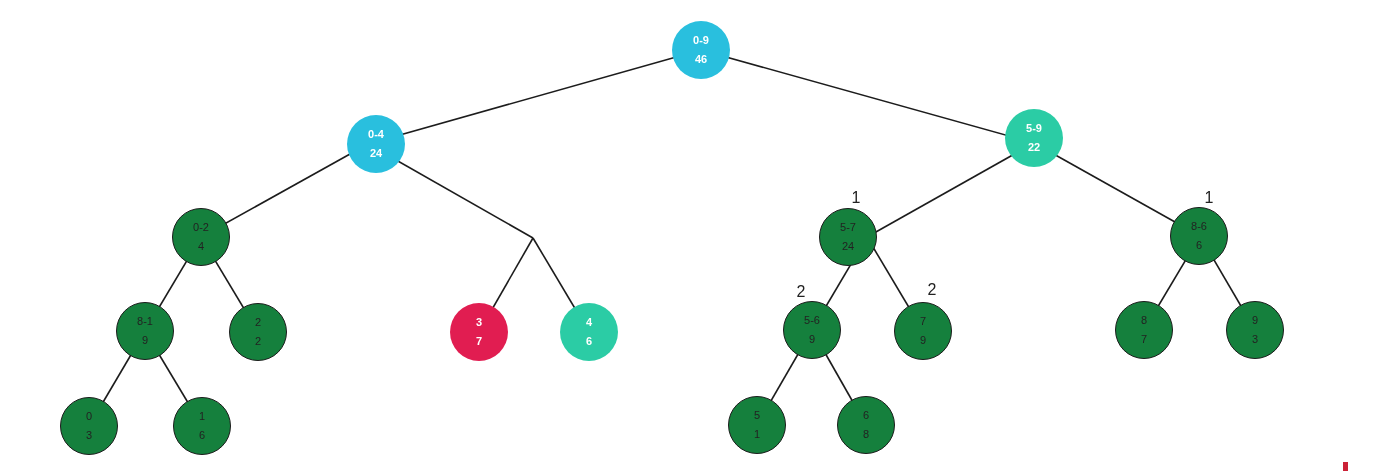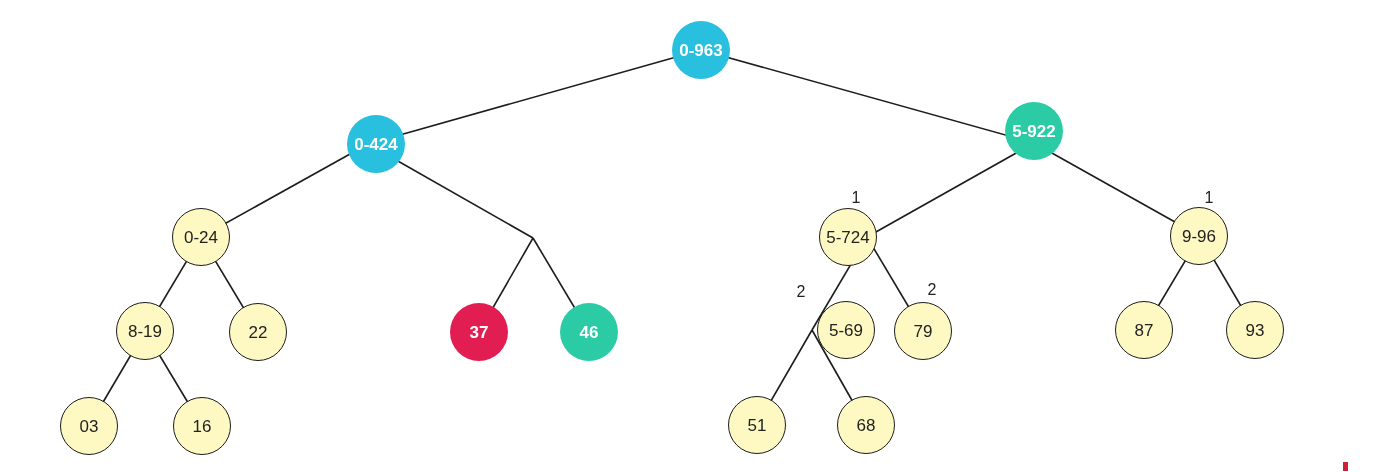--- a/index.html
+++ b/index.html
@@ -6,25 +6,25 @@
   body {
     width: 1392px; height: 472px; overflow: hidden;
     font-family: "Liberation Sans", sans-serif;
   }
   .canvas { position: relative; width: 1392px; height: 472px; background: #ffffff; }
   svg.edges { position: absolute; left: 0; top: 0; z-index: 0; }
   svg.edges line { stroke: #1c1c1c; stroke-width: 1.6; }
   .node {
     position: absolute; z-index: 1;
     width: 58px; height: 58px; border-radius: 50%;
-    display: flex; align-items: center; justify-content: center;
-    font-size: 17px; line-height: 19px; text-align: center;
+    display: flex; flex-direction: column; align-items: center; justify-content: center;
+    font-size: 11px; line-height: 19px; text-align: center;
     box-sizing: border-box;
   }
-  .node.plain { background: #fef9c3; border: 1.6px solid #1c1c1c; color: #222222; text-align: center; }
+  .node.plain { background: #15803d; border: 1.6px solid #1c1c1c; color: #222222; text-align: center; }
   .node.cyan  { background: #29bfde; color: #ffffff; font-weight: bold; }
   .node.teal  { background: #2bcca5; color: #ffffff; font-weight: bold; }
   .node.red   { background: #e11d51; color: #ffffff; font-weight: bold; }
   .lazy {
     position: absolute; z-index: 2; transform: translate(-50%, -50%);
     font-size: 16px; color: #222222; line-height: 16px;
   }
   .marker {
     position: absolute; z-index: 3;
     left: 1343px; top: 462px; width: 5px; height: 9px; background: #cb2136;
@@ -51,62 +51,62 @@
     <line x1="1200" y1="236" x2="1144" y2="330"></line>
     <line x1="1200" y1="236" x2="1255" y2="330"></line>
     <line x1="145" y1="331" x2="89" y2="426"></line>
     <line x1="145" y1="331" x2="202" y2="426"></line>
     <line x1="812" y1="330" x2="757" y2="425"></line>
     <line x1="812" y1="330" x2="866" y2="425"></line>
   </svg>
 
   <div class="node cyan" style="left:672px;top:21px">
     <span class="range">0-9</span>
-    <span class="value">63</span>
+    <span class="value">46</span>
   </div>
 
   <div class="node cyan" style="left:347px;top:115px">
     <span class="range">0-4</span>
     <span class="value">24</span>
   </div>
-  <div class="node teal" style="left:1005px;top:102px">
+  <div class="node teal" style="left:1005px;top:109px">
     <span class="range">5-9</span>
     <span class="value">22</span>
   </div>
 
   <div class="node plain" style="left:172px;top:208px">
     <span class="range">0-2</span>
     <span class="value">4</span>
   </div>
   <div class="node plain" style="left:819px;top:208px">
     <span class="range">5-7</span>
     <span class="value">24</span>
   </div>
   <div class="node plain" style="left:1170px;top:207px">
-    <span class="range">9-9</span>
+    <span class="range">8-6</span>
     <span class="value">6</span>
   </div>
 
   <div class="node plain" style="left:116px;top:302px">
     <span class="range">8-1</span>
     <span class="value">9</span>
   </div>
   <div class="node plain" style="left:229px;top:303px">
     <span class="range">2</span>
     <span class="value">2</span>
   </div>
   <div class="node red" style="left:450px;top:303px">
     <span class="range">3</span>
     <span class="value">7</span>
   </div>
   <div class="node teal" style="left:560px;top:303px">
     <span class="range">4</span>
     <span class="value">6</span>
   </div>
-  <div class="node plain" style="left:817px;top:301px">
+  <div class="node plain" style="left:783px;top:301px">
     <span class="range">5-6</span>
     <span class="value">9</span>
   </div>
   <div class="node plain" style="left:894px;top:302px">
     <span class="range">7</span>
     <span class="value">9</span>
   </div>
   <div class="node plain" style="left:1115px;top:301px">
     <span class="range">8</span>
     <span class="value">7</span>

